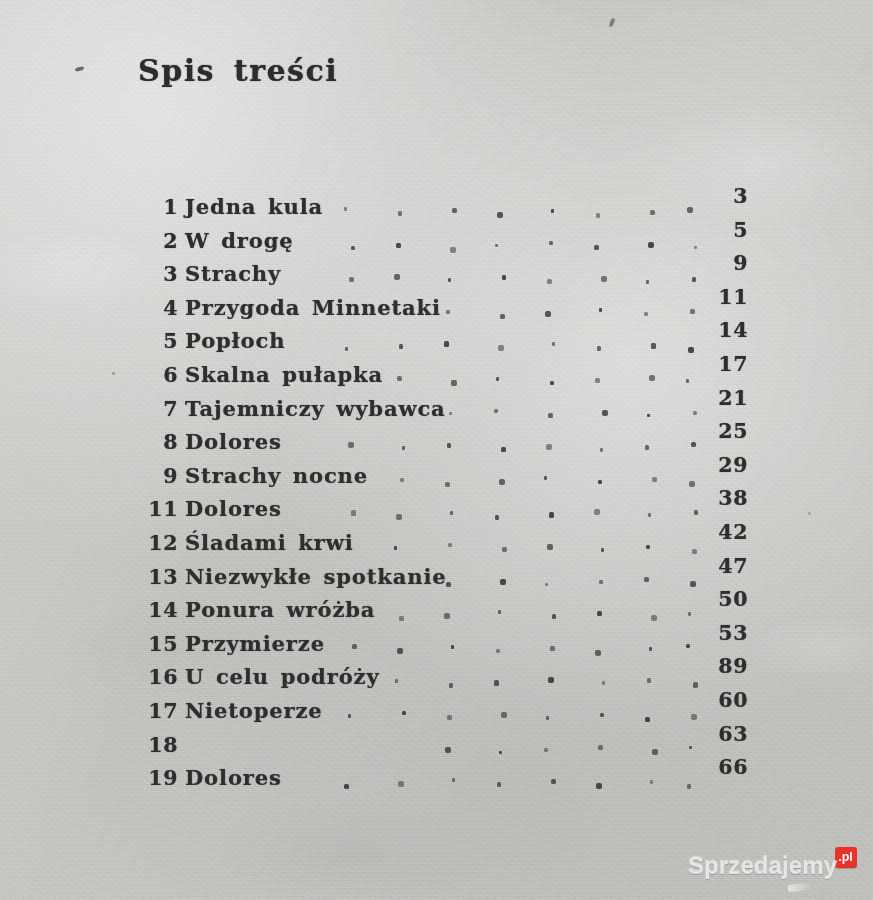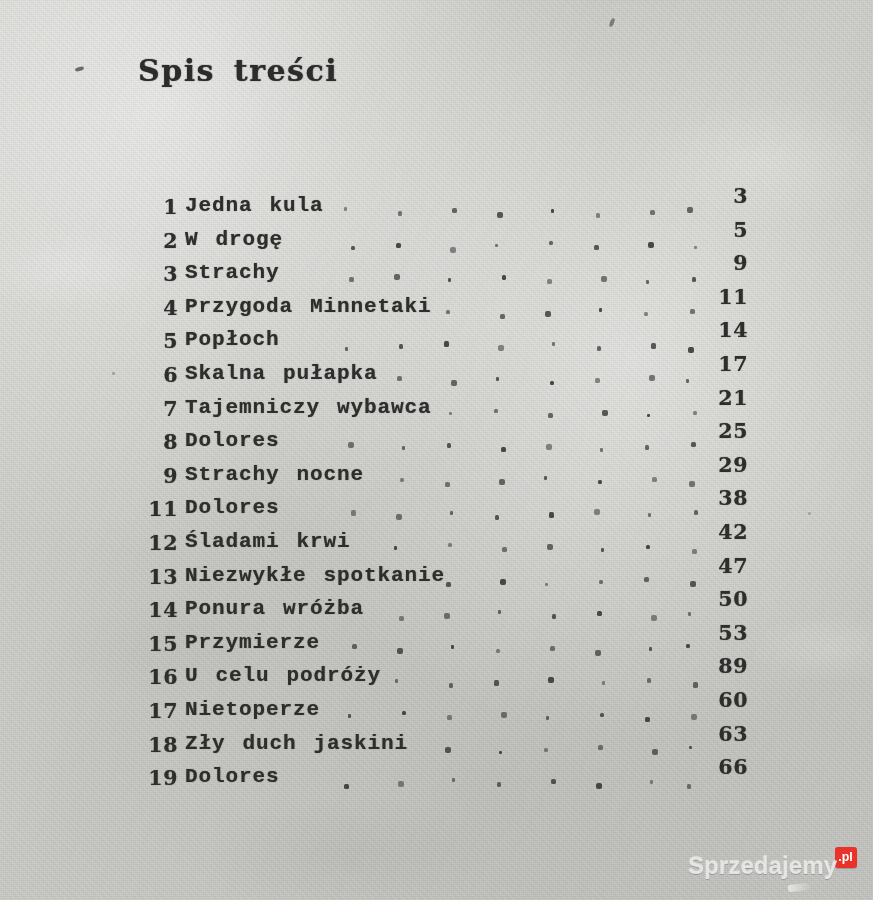--- a/index.html
+++ b/index.html
@@ -111,21 +111,20 @@
     top: 2px;
   }
 
   .row-title {
     left: 185px;
     top: 1px;
     font-size: 21px;
     font-weight: 600;
     letter-spacing: .9px;
     word-spacing: 3.5px;
-    font-family: Liberation Mono, monospace;
   }
 
   .row-page {
     left: 690px;
     width: 58px;
     text-align: right;
     top: -9px;
     font-size: 20.5px;
     font-weight: 700;
     letter-spacing: .6px;
@@ -444,21 +443,20 @@
       <div class="toc-row">
         <span class="leaders">
           <i style="left: 445px; top: 16px; width: 5.5px; height: 6px; opacity: 0.82;"></i>
           <i style="left: 499px; top: 20px; width: 3.2px; height: 3.8px; opacity: 0.91;"></i>
           <i style="left: 544px; top: 17px; width: 4px; height: 4.5px; opacity: 0.55;"></i>
           <i style="left: 598px; top: 14px; width: 4.7px; height: 5.3px; opacity: 0.64;"></i>
           <i style="left: 652px; top: 18px; width: 5.5px; height: 6px; opacity: 0.73;"></i>
           <i style="left: 689px; top: 15px; width: 3.2px; height: 3.8px; opacity: 0.82;"></i>
         </span>
         <span class="row-num">18</span>
-        <span class="row-title">Zły  duch  jaskini</span>
         <span class="row-page">63</span>
       </div>
       <div class="toc-row">
         <span class="leaders">
           <i style="left: 344px; top: 20px; width: 4.7px; height: 5.3px; opacity: 0.91;"></i>
           <i style="left: 398px; top: 17px; width: 5.5px; height: 6px; opacity: 0.55;"></i>
           <i style="left: 452px; top: 14px; width: 3.2px; height: 3.8px; opacity: 0.64;"></i>
           <i style="left: 497px; top: 18px; width: 4px; height: 4.5px; opacity: 0.73;"></i>
           <i style="left: 551px; top: 15px; width: 4.7px; height: 5.3px; opacity: 0.82;"></i>
           <i style="left: 596px; top: 19px; width: 5.5px; height: 6px; opacity: 0.91;"></i>

